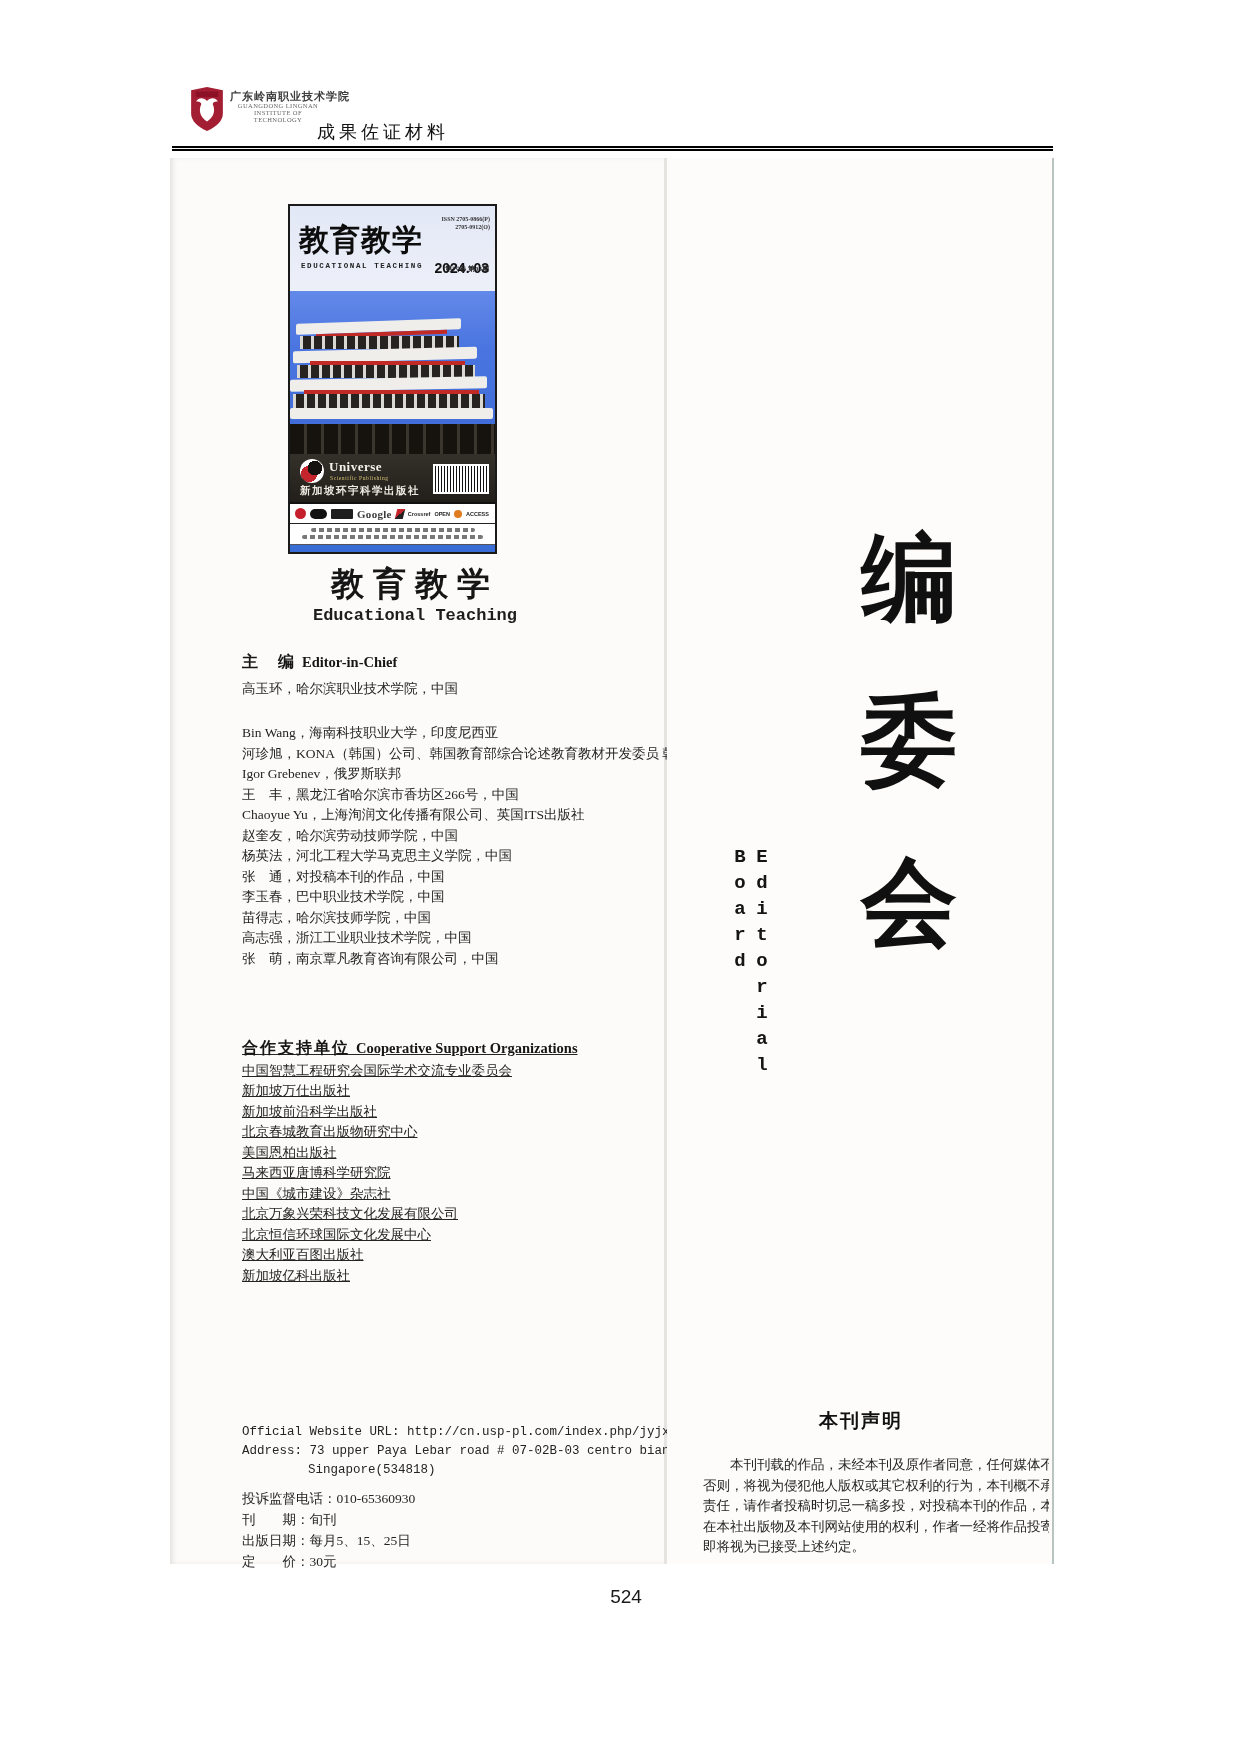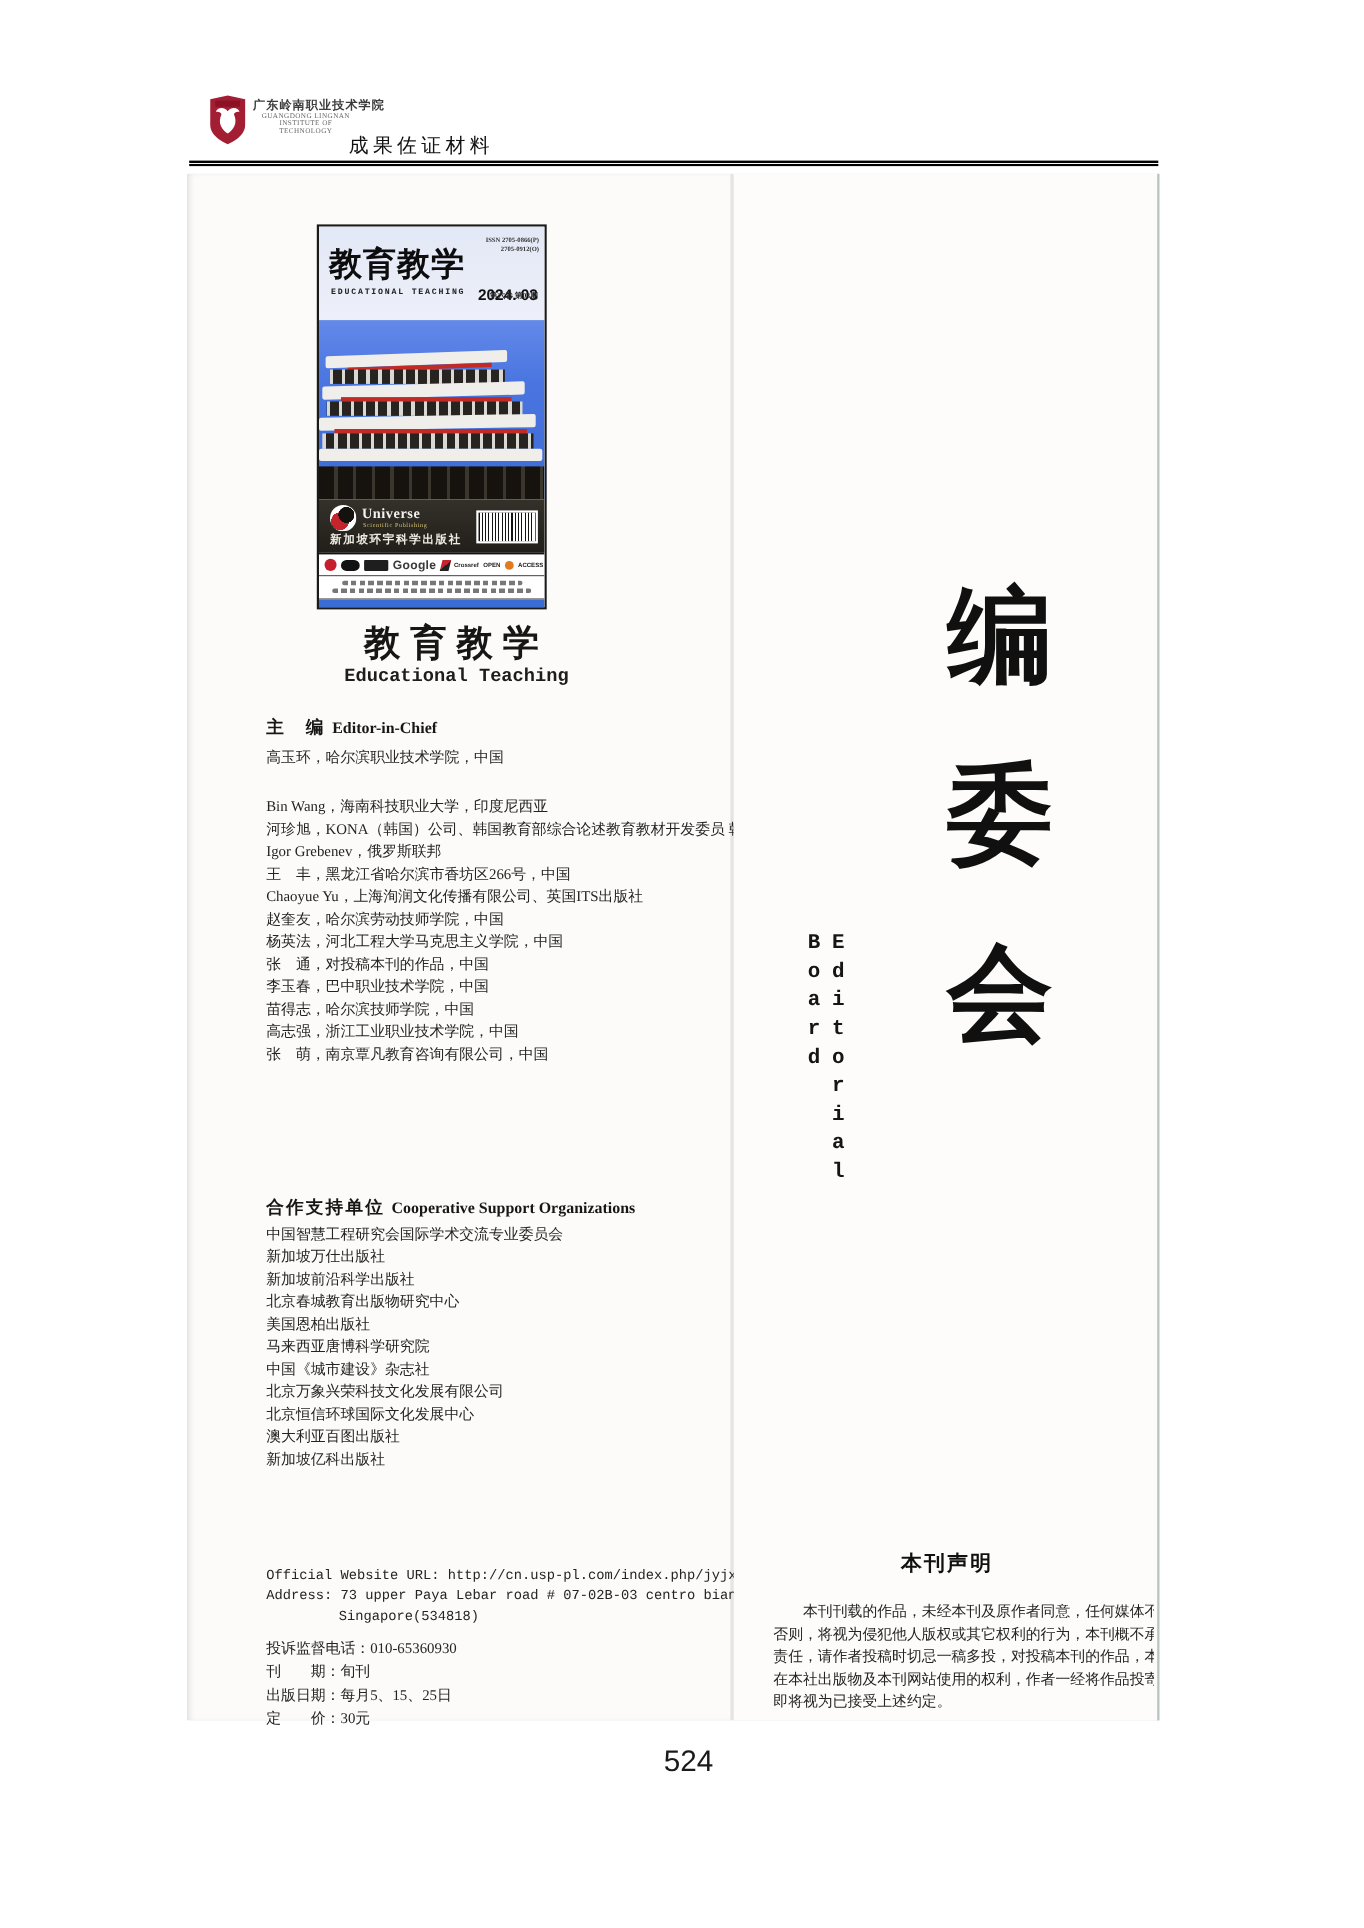--- a/index.html
+++ b/index.html
@@ -44,21 +44,21 @@
   .pub-name{position:absolute;left:39px;top:5px;color:#f4f2ec;font-size:13px;font-weight:bold;letter-spacing:.5px;}
   .pub-sub{position:absolute;left:40px;top:21px;color:#d8c478;font-size:5.5px;letter-spacing:.6px;}
   .pub-cn{position:absolute;left:10px;bottom:4px;color:#eceae2;font-size:10.5px;font-weight:bold;letter-spacing:1.5px;}
   .pub-barcode{position:absolute;right:6px;top:10px;width:52px;height:26px;background:
       repeating-linear-gradient(90deg,#111 0 1px,#fff 1px 3px,#111 3px 4px,#fff 4px 6px);border:2px solid #fff;}
   .cv-index{position:relative;height:22px;background:#fff;border-top:2px solid #111;border-bottom:1px solid #222;
             display:flex;align-items:center;gap:4px;padding:0 5px;box-sizing:border-box;}
   .ix-circle{width:11px;height:11px;border-radius:50%;background:#c51f2e;flex:0 0 auto;}
   .ix-oval{width:17px;height:10px;border-radius:5px;background:#121212;flex:0 0 auto;}
   .ix-rect{width:22px;height:10px;background:#1e1e1e;border-radius:1px;flex:0 0 auto;}
-  .ix-google{font-family:Liberation Sans, sans-serif;font-size:11px;font-weight:bold;color:#3a3a3a;letter-spacing:.3px;}
+  .ix-google{font-family:Liberation Serif, serif;font-size:11px;font-weight:bold;color:#3a3a3a;letter-spacing:.3px;}
   .ix-spark{width:8px;height:10px;background:linear-gradient(135deg,#c4242b 50%,#222 50%);transform:skewX(-14deg);flex:0 0 auto;}
   .ix-small{font-family:"Liberation Sans",sans-serif;font-size:5.5px;font-weight:bold;color:#1c1c1c;}
   .ix-lock{width:8px;height:8px;border-radius:50%;background:#e07c1f;flex:0 0 auto;}
   .cv-fine{position:relative;height:20px;background:#fff;border-bottom:1px solid #555;}
   .fine-bar{position:absolute;left:10%;right:10%;height:3.5px;border-radius:2px;opacity:.75;
             background:repeating-linear-gradient(90deg,#4a4a4a 0 5px,transparent 5px 8px);}
   .cv-blue{position:relative;height:12px;background:#3a6cd6;}
 
   
   .lp-title-cn{position:absolute;left:40px;top:404px;width:410px;text-align:center;
@@ -78,21 +78,21 @@
   .rp-eb{position:absolute;left:62px;top:688px;height:360px;
          writing-mode:vertical-rl;text-orientation:upright;
          font-family:"Liberation Mono",monospace;font-size:19px;font-weight:bold;color:#151515;letter-spacing:4px;}
   .rp-stmt-head{position:absolute;left:36px;top:1250px;width:316px;text-align:center;
                 font-size:19px;font-weight:900;letter-spacing:2px;color:#111;}
   .rp-stmt{position:absolute;left:36px;top:1297px;width:346px;overflow:hidden;
            font-size:13.5px;color:#242424;line-height:20.6px;}
   .rp-stmt .lp-line:first-child{text-indent:2em;}
 
   .page-num{position:absolute;left:576px;top:1586px;width:100px;text-align:center;
-            font-family:"Liberation Sans",sans-serif;font-size:27px;color:#1a1a1a;}
+            font-family:"Liberation Sans",sans-serif;font-size:19px;color:#1a1a1a;}
 </style>
 </head>
 <body>
 
 <div class="page">
 
   <div class="hdr-logo">
     <svg width="34" height="46" viewBox="0 0 60 80">
       <path d="M30 1 L58 7 V48 Q58 66 30 79 Q2 66 2 48 V7 Z" fill="#a31e33"></path>
       <rect x="10" y="9" width="40" height="10" rx="2" fill="#8c1126"></rect>
@@ -178,21 +178,21 @@
           <div class="lp-line">赵奎友，哈尔滨劳动技师学院，中国</div>
           <div class="lp-line">杨英法，河北工程大学马克思主义学院，中国</div>
           <div class="lp-line">张　通，对投稿本刊的作品，中国</div>
           <div class="lp-line">李玉春，巴中职业技术学院，中国</div>
           <div class="lp-line">苗得志，哈尔滨技师学院，中国</div>
           <div class="lp-line">高志强，浙江工业职业技术学院，中国</div>
           <div class="lp-line">张　萌，南京覃凡教育咨询有限公司，中国</div>
         </div>
       </div>
 
-      <div class="lp-block" style="top:931px;">
+      <div class="lp-block" style="top:880px;text-decoration:underline;">
         <div class="sec-head"><span>合作支持单位 </span><span class="en">Cooperative Support Organizations</span></div>
         <div style="margin-top:2px;">
           <div class="lp-line">中国智慧工程研究会国际学术交流专业委员会</div>
           <div class="lp-line">新加坡万仕出版社</div>
           <div class="lp-line">新加坡前沿科学出版社</div>
           <div class="lp-line">北京春城教育出版物研究中心</div>
           <div class="lp-line">美国恩柏出版社</div>
           <div class="lp-line">马来西亚唐博科学研究院</div>
           <div class="lp-line">中国《城市建设》杂志社</div>
           <div class="lp-line">北京万象兴荣科技文化发展有限公司</div>

